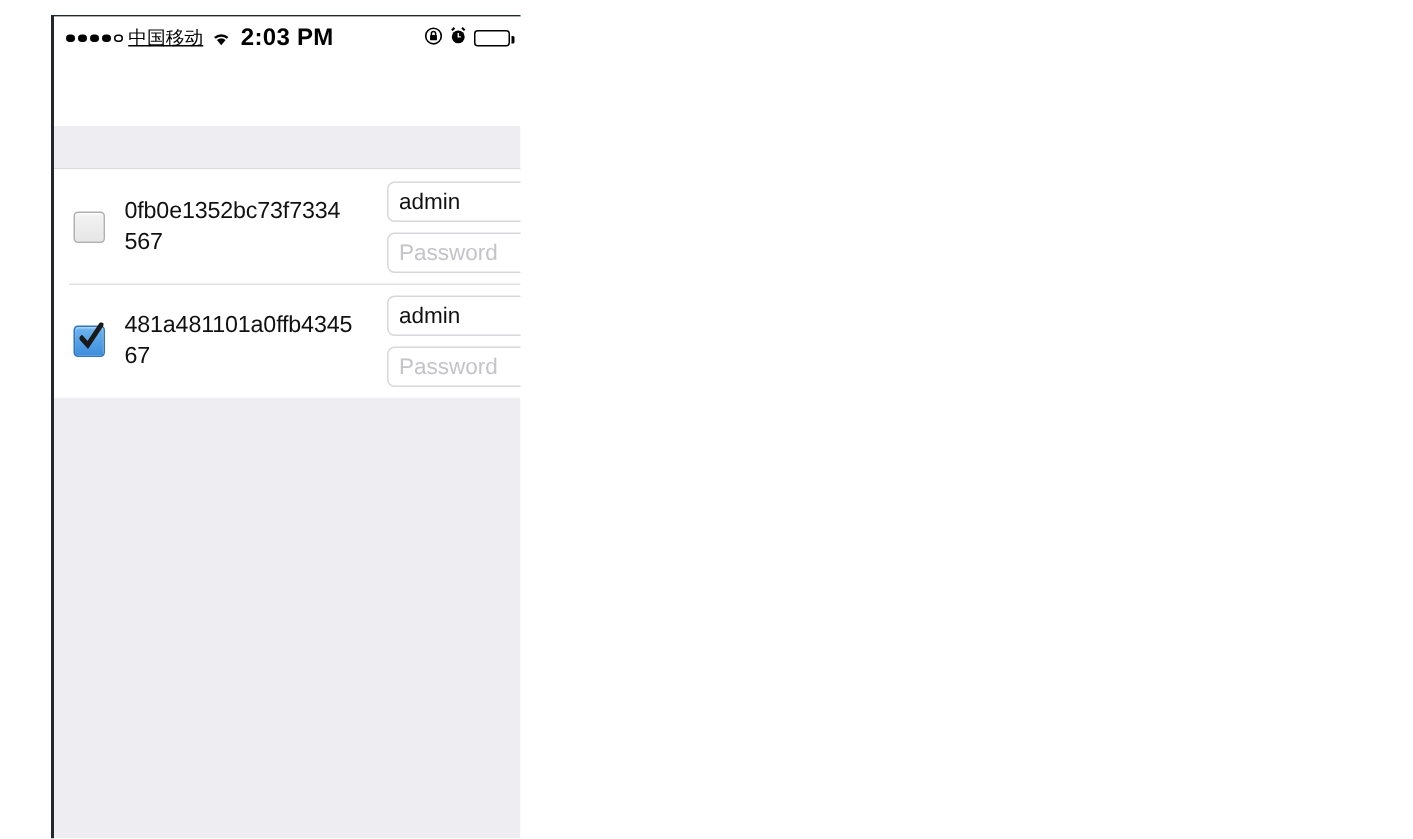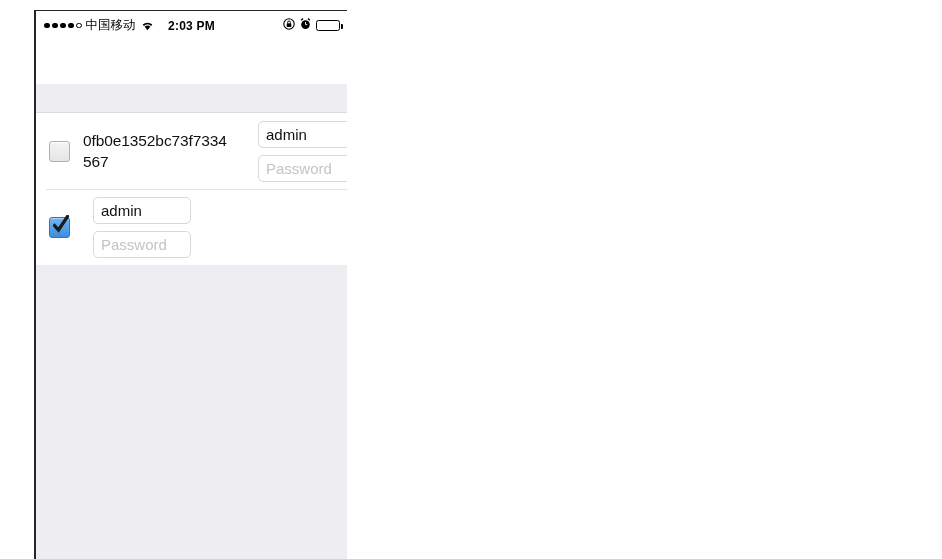--- a/index.html
+++ b/index.html
@@ -39,20 +39,21 @@
     box-sizing: border-box;
     font-size: 12.5px;
     color: #000000;
     position: relative;
   }
   .sb-left {
     display: flex;
     align-items: center;
     gap: 4px;
     white-space: nowrap;
+    text-decoration: underline;
   }
   .sb-dots {
     display: flex;
     align-items: center;
     gap: 2.5px;
   }
   .sb-dot {
     width: 5.5px;
     height: 5.5px;
     border-radius: 50%;
@@ -71,21 +72,21 @@
     display: inline-block;
     width: 13px;
     height: 11px;
     position: relative;
     margin-left: 1px;
   }
   .sb-time {
     position: absolute;
     left: 0; right: 0;
     text-align: center;
-    font-size: 12px;
+    font-size: 16px;
     font-weight: bold;
     letter-spacing: 0.2px;
   }
   .sb-right {
     margin-left: auto;
     display: flex;
     align-items: center;
     gap: 5px;
   }
   .sb-battery {
@@ -289,20 +290,21 @@
       </div>
 
       <div class="device-row">
         <div class="row-checkbox checked">
           <span class="tick">
             <svg width="16" height="20" viewBox="0 0 16 20">
               <path d="M1.5 10.5 L5.5 15 L14.5 1.5" fill="none" stroke="#1a1a1a" stroke-width="3.3" stroke-linecap="square" stroke-linejoin="miter"></path>
             </svg>
           </span>
         </div>
+        <div class="row-id">481a481101a0ffb434567</div>
         <div class="row-fields">
           <input class="field" type="text" value="admin" style="">
           <input class="field" type="text" placeholder="Password" style="">
         </div>
       </div>
 
     </div>
 
     <div id="list-filler"></div>
 

